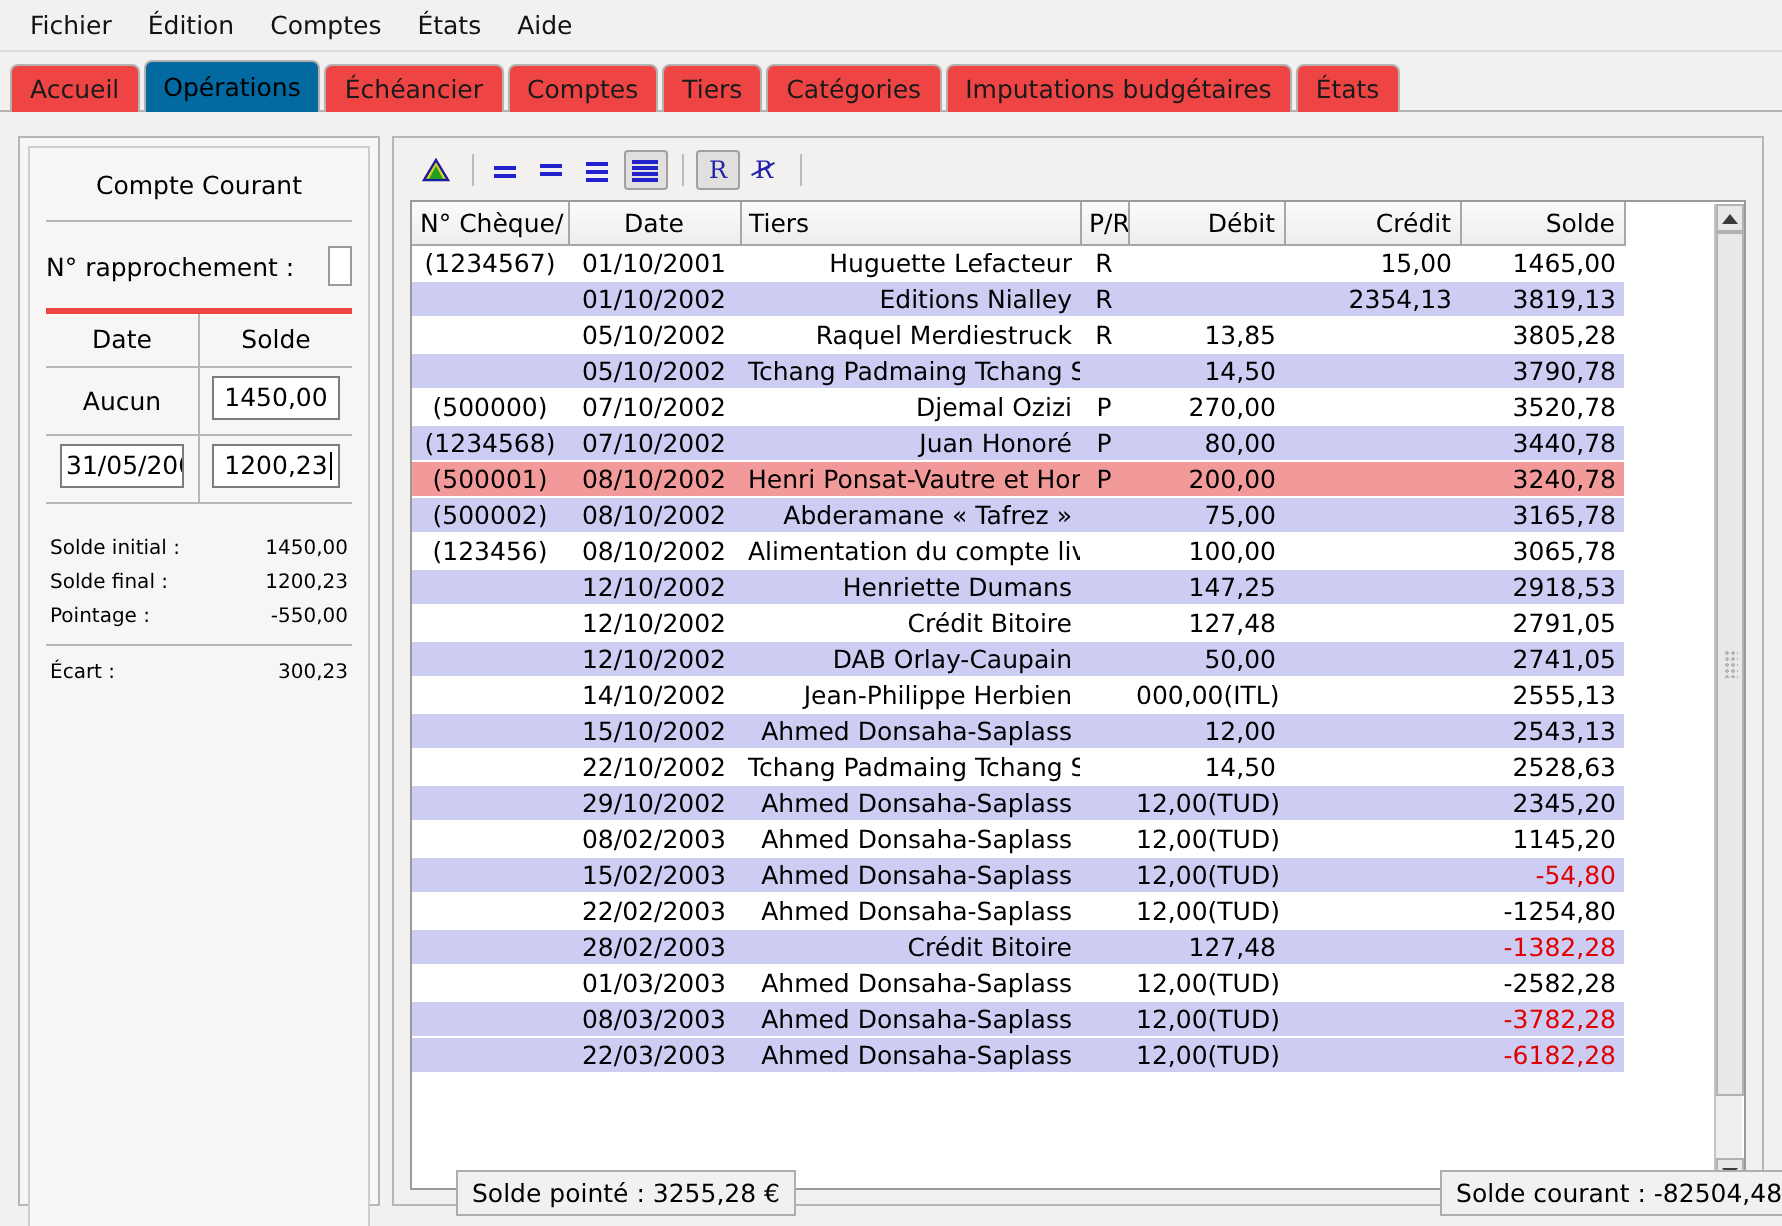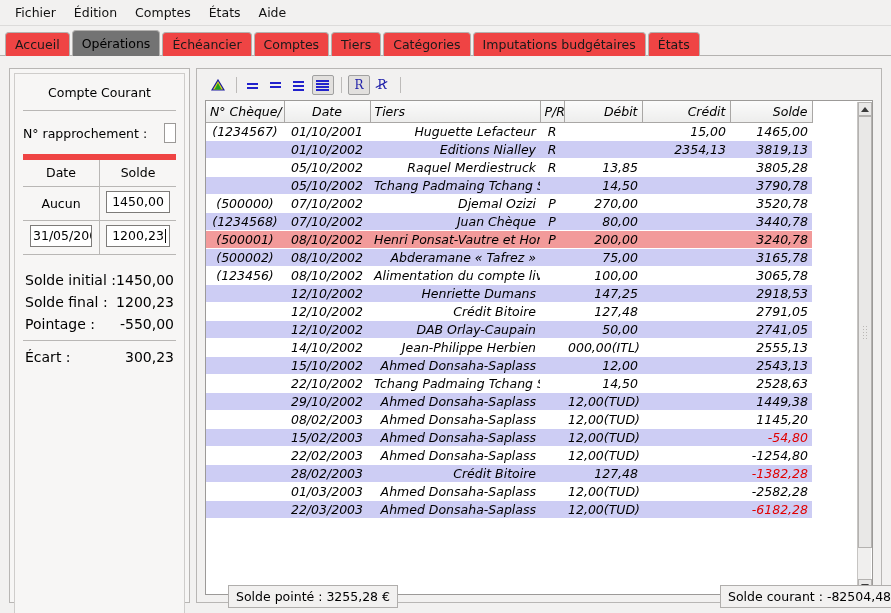--- a/index.html
+++ b/index.html
@@ -63,21 +63,21 @@
     border-radius: 4px 4px 0 0;
     margin-right: 2px;
     position: relative;
     z-index: 1;
     white-space: nowrap;
     color: #1a1a1a;
     cursor: default;
     box-sizing: border-box;
   }
   .tab.active {
-    background: #737373;
+    background: #0369a1;
     height: 26px;
     line-height: 25px;
     z-index: 3;
     border-color: #b4b2b0;
     color: #000;
   }
 
   
   .page {
     position: absolute;
@@ -115,21 +115,21 @@
     text-align: center;
     font-size: 12.5px;
     padding: 11px 0 10px 0;
     border-bottom: 1px solid #b9b7b5;
     color: #000;
   }
   .rappro-row {
     display: flex;
     align-items: center;
     padding: 12px 0 11px 0;
-    border-bottom: 6px solid #ef4444;
+    border-bottom: 3px solid #ef4444;
   }
   .rappro-label {
     font-size: 12.5px;
     flex: 1;
     white-space: nowrap;
   }
   .rappro-input {
     width: 12px;
     height: 20px;
     border: 1px solid #9b9997;
@@ -175,21 +175,21 @@
     position: absolute;
     right: 3px;
     top: 3px;
     bottom: 3px;
     width: 1px;
     background: #000;
   }
 
   .summary {
     padding-top: 14px;
-    font-size: 14px;
+    font-size: 10px;
   }
   .sum-row {
     display: flex;
     justify-content: space-between;
     padding: 3px 2px;
   }
   .sum-row.ecart {
     border-top: 1px solid #b9b7b5;
     margin-top: 5px;
     padding-top: 8px;
@@ -294,21 +294,20 @@
     border: 1px solid #9c9a98;
     background: #fff;
     box-sizing: border-box;
     overflow: hidden;
   }
   table.grid {
     border-collapse: collapse;
     width: 592px;
     table-layout: fixed;
     font-size: 12.5px;
-    font-style: italic;
   }
   table.grid th {
     background: linear-gradient(to bottom, #fbfbfb 0%, #ededec 100%);
     border-right: 1px solid #a9a7a5;
     border-bottom: 1px solid #a9a7a5;
     font-weight: normal;
     font-size: 12.5px;
     height: 21px;
     padding: 0 4px;
     white-space: nowrap;
@@ -605,21 +604,21 @@
               <td class="c-date">07/10/2002</td>
               <td class="c-tiers">Djemal Ozizi</td>
               <td class="c-pr">P</td>
               <td class="c-num2">270,00</td>
               <td class="c-num2"></td>
               <td class="c-num2">3520,78</td>
             </tr>
             <tr class="alt">
               <td class="c-num">(1234568)</td>
               <td class="c-date">07/10/2002</td>
-              <td class="c-tiers">Juan Chèque</td>
+              <td class="c-tiers">Juan Honoré</td>
               <td class="c-pr">P</td>
               <td class="c-num2">80,00</td>
               <td class="c-num2"></td>
               <td class="c-num2">3440,78</td>
             </tr>
             <tr class="sel">
               <td class="c-num">(500001)</td>
               <td class="c-date">08/10/2002</td>
               <td class="c-tiers">Henri Ponsat-Vautre et Honoré</td>
               <td class="c-pr">P</td>
@@ -699,21 +698,21 @@
               <td class="c-num2"></td>
               <td class="c-num2">2528,63</td>
             </tr>
             <tr class="alt">
               <td class="c-num"></td>
               <td class="c-date">29/10/2002</td>
               <td class="c-tiers">Ahmed Donsaha-Saplass</td>
               <td class="c-pr"></td>
               <td class="c-num2">12,00(TUD)</td>
               <td class="c-num2"></td>
-              <td class="c-num2">1449,38</td>
+              <td class="c-num2">2345,20</td>
             </tr>
             <tr class="">
               <td class="c-num"></td>
               <td class="c-date">08/02/2003</td>
               <td class="c-tiers">Ahmed Donsaha-Saplass</td>
               <td class="c-pr"></td>
               <td class="c-num2">12,00(TUD)</td>
               <td class="c-num2"></td>
               <td class="c-num2">1145,20</td>
             </tr>
@@ -745,20 +744,29 @@
               <td class="c-num2 neg">-1382,28</td>
             </tr>
             <tr class="">
               <td class="c-num"></td>
               <td class="c-date">01/03/2003</td>
               <td class="c-tiers">Ahmed Donsaha-Saplass</td>
               <td class="c-pr"></td>
               <td class="c-num2">12,00(TUD)</td>
               <td class="c-num2"></td>
               <td class="c-num2 neg">-2582,28</td>
+            </tr>
+            <tr class="alt">
+              <td class="c-num"></td>
+              <td class="c-date">08/03/2003</td>
+              <td class="c-tiers">Ahmed Donsaha-Saplass</td>
+              <td class="c-pr"></td>
+              <td class="c-num2">12,00(TUD)</td>
+              <td class="c-num2"></td>
+              <td class="c-num2 neg">-3782,28</td>
             </tr>
             <tr class="alt">
               <td class="c-num"></td>
               <td class="c-date">22/03/2003</td>
               <td class="c-tiers">Ahmed Donsaha-Saplass</td>
               <td class="c-pr"></td>
               <td class="c-num2">12,00(TUD)</td>
               <td class="c-num2"></td>
               <td class="c-num2 neg">-6182,28</td>
             </tr>

